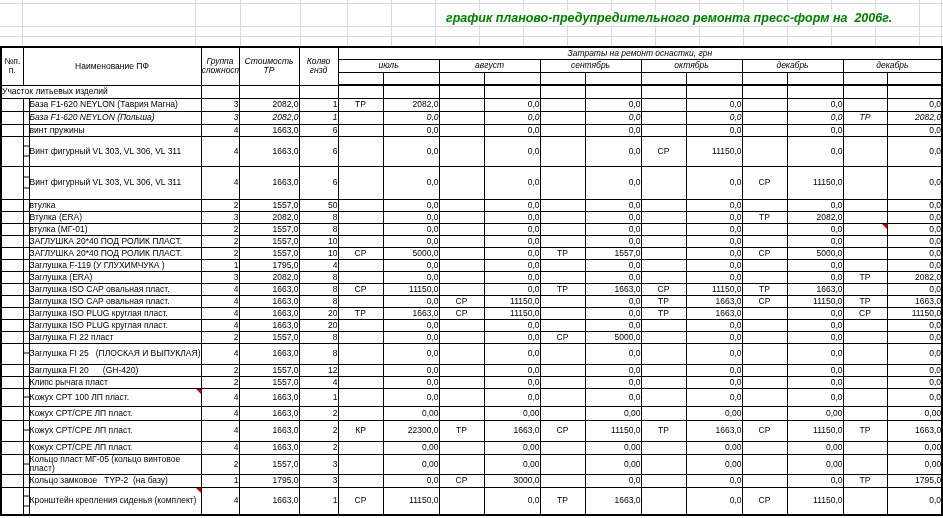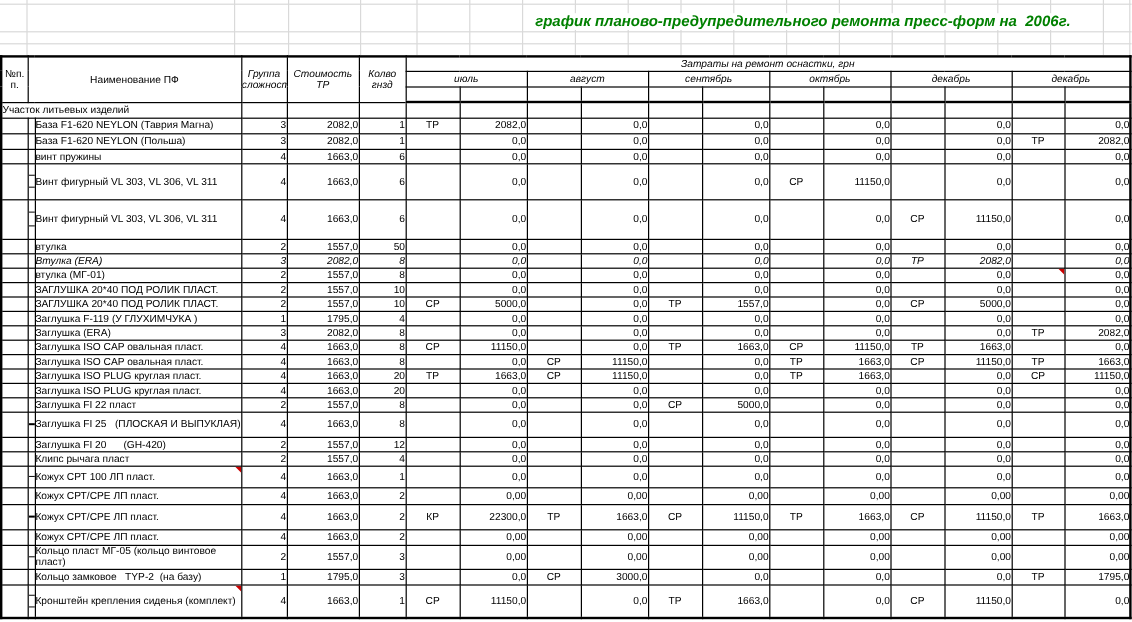--- a/index.html
+++ b/index.html
@@ -163,21 +163,21 @@
         <td class="val">0,0</td>
         <td class="code"></td>
         <td class="val">0,0</td>
         <td class="code"></td>
         <td class="val">0,0</td>
         <td class="code"></td>
         <td class="val">0,0</td>
         <td class="code"></td>
         <td class="val">0,0</td>
       </tr>
-      <tr style="height: 13px;">
+      <tr style="height: 13px; font-style: italic;">
         <td></td>
         <td></td>
         <td class="name">База F1-620 NEYLON (Польша)</td>
         <td class="num">3</td>
         <td class="num">2082,0</td>
         <td class="num">1</td>
         <td class="code"></td>
         <td class="val">0,0</td>
         <td class="code"></td>
         <td class="val">0,0</td>
@@ -263,21 +263,21 @@
         <td class="val">0,0</td>
         <td class="code"></td>
         <td class="val">0,0</td>
         <td class="code"></td>
         <td class="val">0,0</td>
         <td class="code"></td>
         <td class="val">0,0</td>
         <td class="code"></td>
         <td class="val">0,0</td>
       </tr>
-      <tr style="height: 12px; font-style: italic;">
+      <tr style="height: 12px;">
         <td></td>
         <td></td>
         <td class="name">Втулка (ERA)</td>
         <td class="num">3</td>
         <td class="num">2082,0</td>
         <td class="num">8</td>
         <td class="code"></td>
         <td class="val">0,0</td>
         <td class="code"></td>
         <td class="val">0,0</td>

